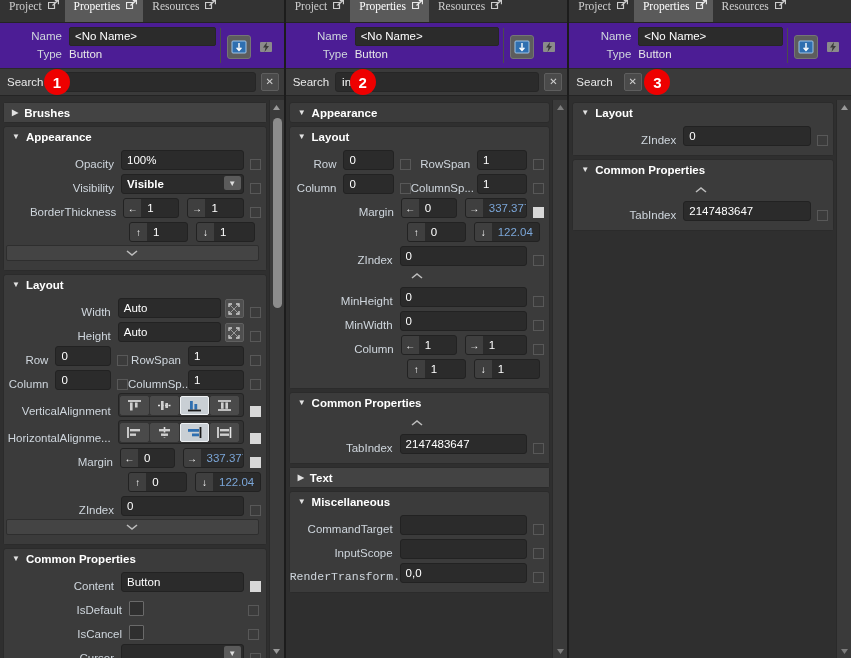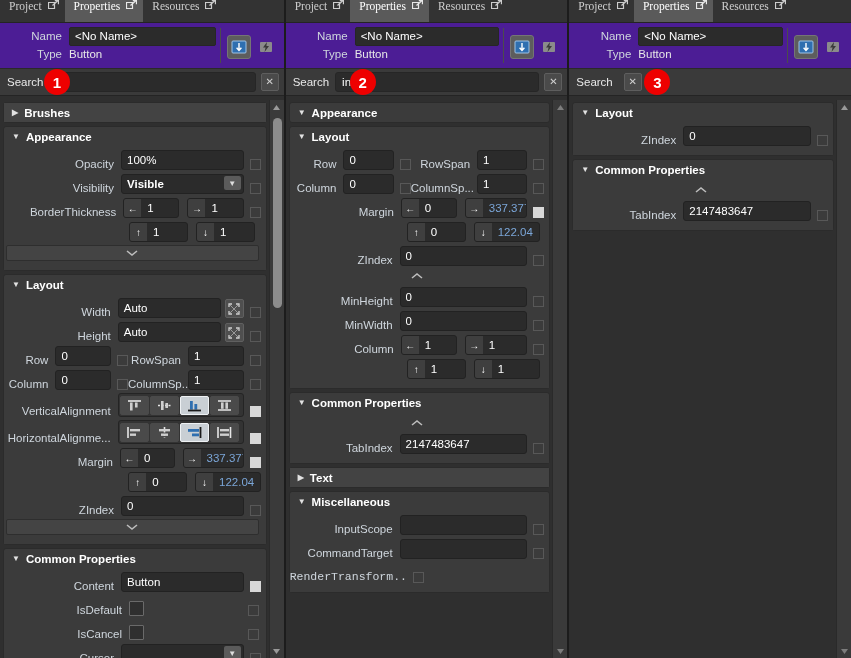--- a/index.html
+++ b/index.html
@@ -652,31 +652,32 @@
           </div>
         </div>
 
         <div class="group">
           <div class="ghead">
             <span class="tri">▼</span>
             <span>Miscellaneous</span>
           </div>
           <div class="gbody">
             <div class="prow">
+              <div class="plabel" style="width:110px;">CommandTarget</div>
+              <div class="field" style="width:129px;"></div>
+              <div class="dot empty"></div>
+            </div>
+            <div class="prow">
               <div class="plabel" style="width:110px;">InputScope</div>
               <div class="field" style="width:129px;"></div>
               <div class="dot empty"></div>
             </div>
             <div class="prow">
-              <div class="plabel" style="width:110px;">CommandTarget</div>
-              <div class="field" style="width:129px;"></div>
-              <div class="dot empty"></div>
-            </div>
-            <div class="prow">
               <div class="plabel" style="width:110px;font-family:Liberation Mono, monospace;">RenderTransform...</div>
+              <div class="field" style="width:129px;">0,0</div>
               <div class="dot empty"></div>
             </div>
           </div>
         </div>
 
       </div>
       <div class="scrollbar">
         <div class="sb-arrow up">
             <svg width="9" height="7" viewBox="0 0 9 7">
               <path d="M4.5 1 L8 6 H1 z" fill="#7d7d7d"></path>

